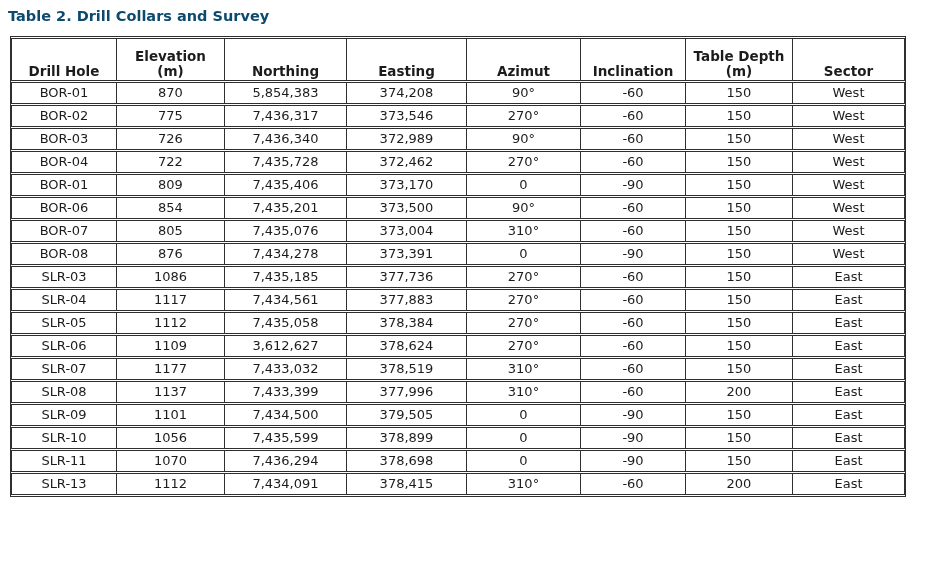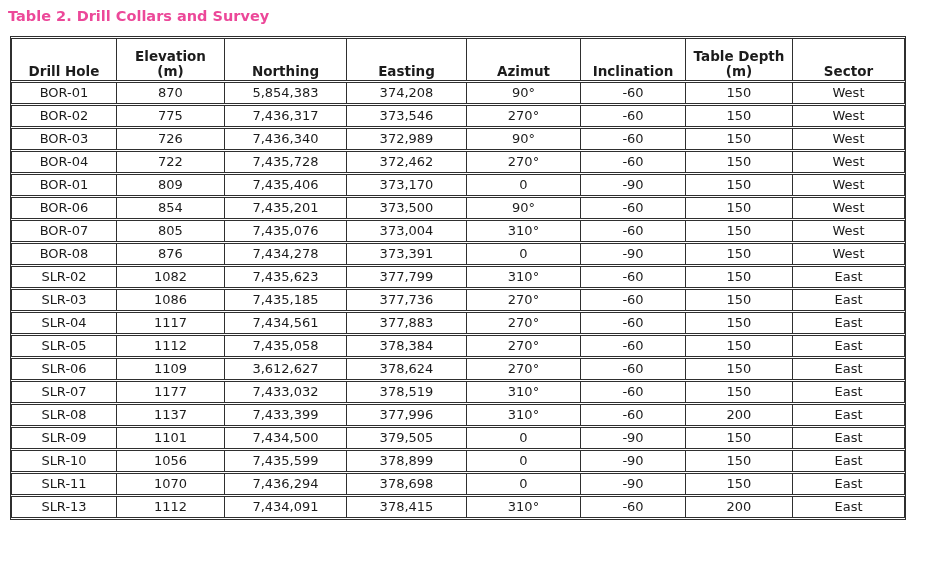--- a/index.html
+++ b/index.html
@@ -15,21 +15,21 @@
     color: #1a1a1a;
     overflow: hidden;
   }
   .page {
     width: 928px;
     height: 572px;
   }
   .table-caption {
     font-size: 14.5px;
     font-weight: bold;
-    color: #ec4899;
+    color: #0c4a6e;
     padding: 8px 0 0 8px;
   }
   table.data-table {
     margin: 12px 0 0 10px;
     width: 896px;
     table-layout: fixed;
     border-collapse: separate;
     border-spacing: 0 1px;
     border: 1px solid #2f2f2f;
     font-size: 13px;
@@ -168,30 +168,20 @@
           <td>BOR-08</td>
           <td>876</td>
           <td>7,434,278</td>
           <td>373,391</td>
           <td>0</td>
           <td>-90</td>
           <td>150</td>
           <td>West</td>
         </tr>
         <tr>
-          <td>SLR-02</td>
-          <td>1082</td>
-          <td>7,435,623</td>
-          <td>377,799</td>
-          <td>310°</td>
-          <td>-60</td>
-          <td>150</td>
-          <td>East</td>
-        </tr>
-        <tr>
           <td>SLR-03</td>
           <td>1086</td>
           <td>7,435,185</td>
           <td>377,736</td>
           <td>270°</td>
           <td>-60</td>
           <td>150</td>
           <td>East</td>
         </tr>
         <tr>

